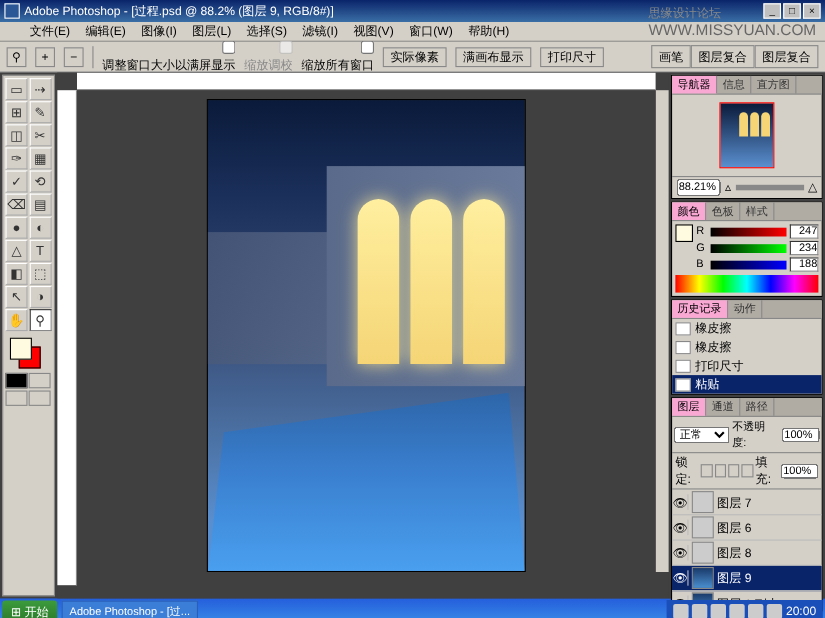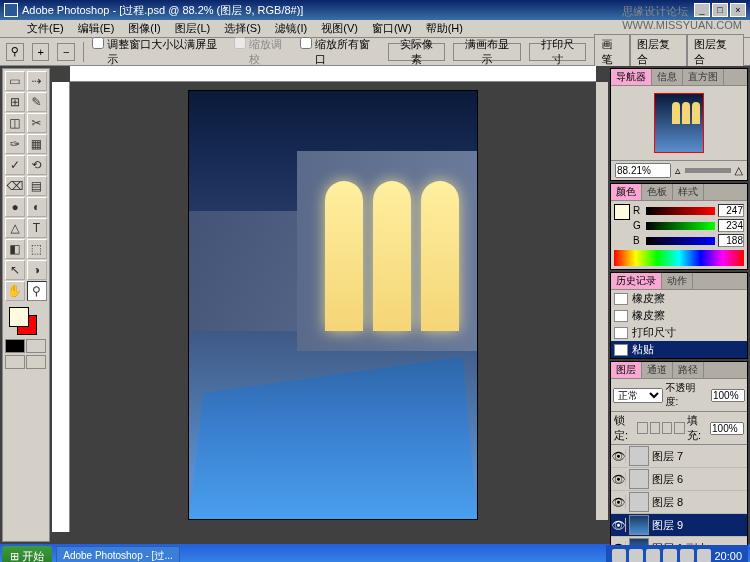--- a/index.html
+++ b/index.html
@@ -9,21 +9,21 @@
 .titlebar .icon { width: 14px; height: 14px; background: #2b5797; border: 1px solid #fff; margin-right: 4px; }
 .titlebar .title { flex: 1; font-size: 11px; }
 .titlebar .winbtns { display: flex; gap: 2px; }
 .titlebar .winbtn { width: 16px; height: 14px; background: #c0c0c0; border: 1px solid #fff; display: flex; align-items: center; justify-content: center; font-size: 9px; color: #000; cursor: pointer; }
 
 .menubar { height: 18px; background: #d4d0c8; display: flex; align-items: center; padding: 0 21px; gap: 2px; border-bottom: 1px solid #888; }
 .menubar .menu-item { padding: 1px 6px; color: #000; cursor: pointer; }
 
 .optionsbar { height: 28px; background: #d4d0c8; display: flex; align-items: center; padding: 0 6px; gap: 8px; border-bottom: 1px solid #888; }
 .optionsbar .opt-btn { width: 18px; height: 18px; background: #d4d0c8; border: 1px solid #888; cursor: pointer; display: inline-flex; align-items: center; justify-content: center; }
-.optionsbar .checkbox-label { display: flex; align-items: flex-start; gap: 3px; color: #000; }
+.optionsbar .checkbox-label { display: flex; align-items: flex-end; gap: 3px; color: #000; flex-direction: column; }
 .optionsbar input[type=checkbox] { width: 12px; height: 12px; }
 .optionsbar .sep { width: 1px; height: 20px; background: #888; }
 .optionsbar .right-tabs { margin-left: auto; display: flex; gap: 0; }
 .optionsbar .palette-tab { padding: 2px 6px; background: #d4d0c8; border: 1px solid #888; color: #000; cursor: pointer; }
 
 .workspace { display: flex; height: 478px; background: #404040; }
 
 .toolbox { width: 48px; background: #d4d0c8; border: 1px solid #888; display: flex; flex-direction: column; padding: 2px; margin: 2px; }
 .tool-grid { display: grid; grid-template-columns: 1fr 1fr; gap: 1px; }
 .tool { width: 20px; height: 20px; background: #d4d0c8; border: 1px outset #fff; cursor: pointer; display: flex; align-items: center; justify-content: center; font-size: 12px; color: #333; }
@@ -52,21 +52,21 @@
 .panels { width: 142px; display: flex; flex-direction: column; gap: 2px; padding: 2px; background: #404040; }
 .panel { background: #d4d0c8; border: 1px solid #000; }
 .panel-tabs { display: flex; background: #b0aca4; height: 17px; border-bottom: 1px solid #888; }
 .panel-tab { padding: 1px 5px; color: #333; cursor: pointer; border-right: 1px solid #888; font-size: 10px; }
 .panel-tab.active { background: #f9a8d4; color: #000; }
 .panel-body { padding: 3px; }
 
 .nav-preview { width: 50px; height: 60px; margin: 4px auto; border: 1px solid #f00; background: linear-gradient(180deg, #0a1a3a, #5a8fcf); position: relative; overflow: hidden; }
 .nav-preview .mini-win { position: absolute; right: 3px; top: 8px; width: 8px; height: 22px; background: #f5d576; border-radius: 4px 4px 0 0; }
 .nav-footer { display: flex; align-items: center; gap: 4px; padding: 2px 4px; border-top: 1px solid #888; }
-.nav-zoom { width: 56px; font-size: 10px; }
+.nav-zoom { width: 40px; font-size: 10px; }
 
 .color-sliders { display: flex; flex-direction: column; gap: 2px; }
 .slider-row { display: flex; align-items: center; gap: 3px; }
 .slider-label { width: 10px; color: #000; font-size: 10px; }
 .slider-track { flex: 1; height: 8px; background: linear-gradient(90deg, #000, #f00); position: relative; }
 .slider-track.g { background: linear-gradient(90deg, #000, #0f0); }
 .slider-track.b { background: linear-gradient(90deg, #000, #00f); }
 .slider-val { width: 26px; height: 13px; font-size: 10px; text-align: right; border: 1px inset #888; }
 .spectrum { height: 16px; background: linear-gradient(90deg, #f00, #ff0, #0f0, #0ff, #00f, #f0f, #f00); margin-top: 3px; }
 .fg-mini { width: 16px; height: 16px; background: #fffbe0; border: 1px solid #000; }
@@ -82,21 +82,21 @@
 .lock-row { display: flex; gap: 2px; padding: 1px 3px; border-bottom: 1px solid #888; align-items: center; font-size: 10px; }
 .lock-icon { width: 12px; height: 12px; border: 1px solid #888; }
 .layer-list { max-height: 110px; overflow-y: auto; }
 .layer-item { display: flex; align-items: center; gap: 3px; padding: 1px; border-bottom: 1px solid #bbb; color: #000; cursor: pointer; }
 .layer-item.active { background: #0a246a; color: #fff; }
 .eye { width: 14px; height: 14px; display: flex; align-items: center; justify-content: center; border-right: 1px solid #bbb; }
 .layer-thumb { width: 20px; height: 20px; background: #ccc; border: 1px solid #888; }
 .layer-thumb.blue { background: linear-gradient(#1a3a6a, #4a8fcf); }
 
 .watermark { position: absolute; top: 4px; right: 8px; color: #888; font-size: 11px; z-index: 10; pointer-events: none; }
-.watermark .wm2 { font-size: 11px; color: #666; }
+.watermark .wm2 { font-size: 14px; color: #666; }
 
 .taskbar { height: 24px; background: linear-gradient(#245edc, #3a8ee8); display: flex; align-items: center; padding: 0 2px; gap: 4px; }
 .start-btn { height: 20px; padding: 0 8px; background: linear-gradient(#3c9b3c, #2a7a2a); color: #fff; border-radius: 3px; display: flex; align-items: center; gap: 3px; cursor: pointer; }
 .task-item { height: 20px; padding: 0 6px; background: #3a7ed8; color: #fff; border: 1px solid #2a5eb8; display: flex; align-items: center; cursor: pointer; font-size: 10px; }
 .tray { margin-left: auto; display: flex; align-items: center; gap: 3px; padding: 0 6px; background: #1a4eb8; height: 22px; }
 .tray-icon { width: 14px; height: 14px; background: #ccc; border-radius: 2px; }
 .clock { color: #fff; font-size: 11px; }
 
 .scrollbar-v { position: absolute; right: 0; top: 16px; bottom: 24px; width: 12px; background: #d4d0c8; }
 </style>

